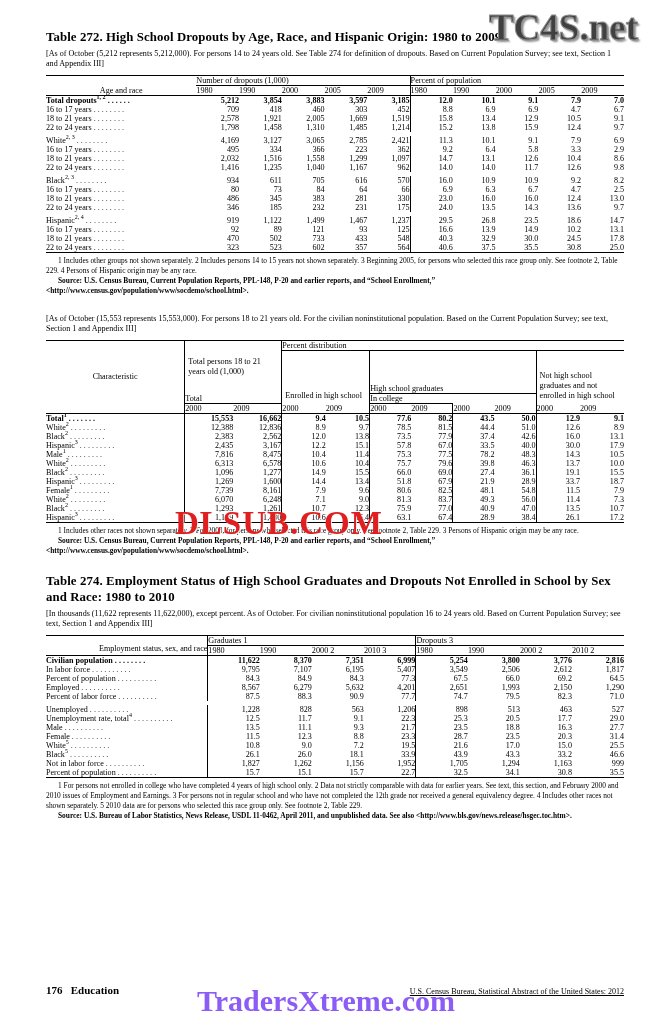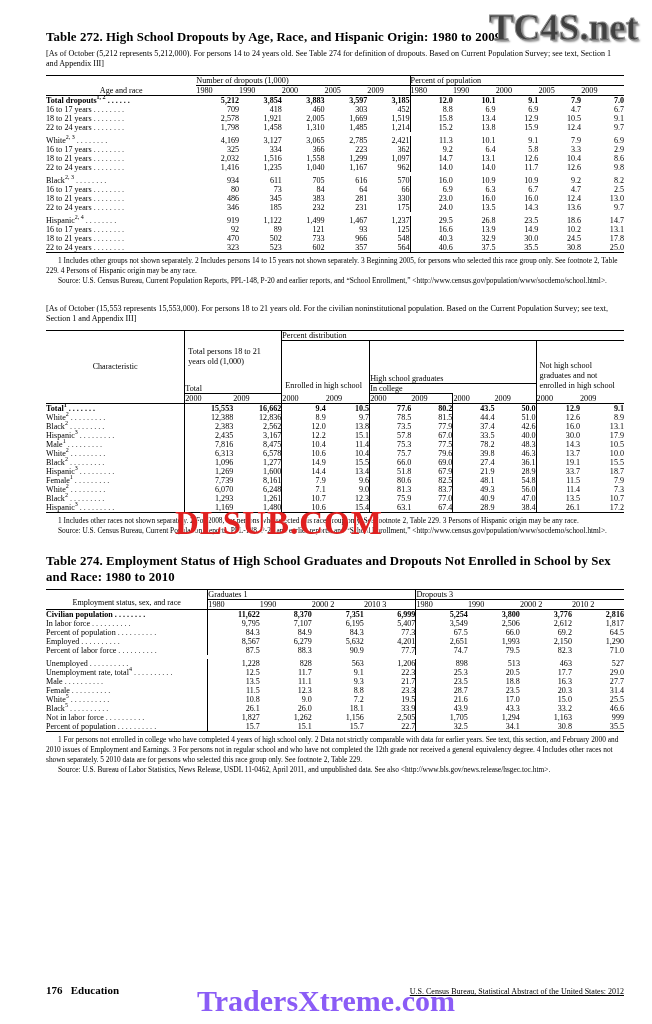--- a/index.html
+++ b/index.html
@@ -35,21 +35,21 @@
   .thin{border-bottom:.6px solid #000;}
 
   .hdr-cell{text-align:left;font-size:8.2px;font-weight:normal;padding:2px 2px;}
   .hdr-cell.span{border-bottom:.6px solid #000;}
   .stub{text-align:left;padding-left:2px;}
   .num{text-align:right;padding-right:6px;white-space:nowrap;}
   .row-bold{font-weight:bold;}
   .spacer td{height:4px;}
   .footnotes{font-size:7.4px;line-height:1.35;margin-top:3px;}
   .footnotes .ind{text-indent:12px;display:block;}
-  .src{font-size:7.4px;line-height:1.35;text-indent:12px;}
+  .src{font-size:7.4px;line-height:1.35;text-indent:12px;font-weight:bold;}
   sup{font-size:6px;vertical-align:super;line-height:0;}
 
   .dotline{display:inline;}
   .footer{position:absolute;bottom:28px;left:46px;font-size:11px;font-weight:bold;}
   .footer-r{position:absolute;bottom:28px;right:28px;font-size:8px;text-decoration:underline;}
   .vline{border-left:.6px solid #000;}
 </style>
 </head>
 <body>
 
@@ -162,21 +162,21 @@
               <td class="num">2,785</td>
               <td class="num">2,421</td>
               <td class="num vline">11.3</td>
               <td class="num">10.1</td>
               <td class="num">9.1</td>
               <td class="num">7.9</td>
               <td class="num">6.9</td>
             </tr>
             <tr>
               <td class="stub">16 to 17 years<span class="dotline"> . . . . . . . .</span></td>
-              <td class="num">325</td>
+              <td class="num">495</td>
               <td class="num">334</td>
               <td class="num">366</td>
               <td class="num">223</td>
               <td class="num">362</td>
               <td class="num vline">9.2</td>
               <td class="num">6.4</td>
               <td class="num">5.8</td>
               <td class="num">3.3</td>
               <td class="num">2.9</td>
             </tr>
@@ -288,21 +288,21 @@
               <td class="num">13.9</td>
               <td class="num">14.9</td>
               <td class="num">10.2</td>
               <td class="num">13.1</td>
             </tr>
             <tr>
               <td class="stub">18 to 21 years<span class="dotline"> . . . . . . . .</span></td>
               <td class="num">470</td>
               <td class="num">502</td>
               <td class="num">733</td>
-              <td class="num">966</td>
+              <td class="num">433</td>
               <td class="num">548</td>
               <td class="num vline">40.3</td>
               <td class="num">32.9</td>
               <td class="num">30.0</td>
               <td class="num">24.5</td>
               <td class="num">17.8</td>
             </tr>
             <tr class="rule-bot">
               <td class="stub">22 to 24 years<span class="dotline"> . . . . . . . .</span></td>
               <td class="num">323</td>
@@ -531,36 +531,37 @@
       </table>
 
       <div class="footnotes">
         <span class="ind">1 Includes other races not shown separately. 2 For 2008, for persons who selected this race group only. See footnote 2, Table 229. 3 Persons of Hispanic origin may be any race.</span>
       </div>
       <div class="src">Source: U.S. Census Bureau, Current Population Reports, PPL-148, P-20 and earlier reports, and “School Enrollment,” &lt;http://www.census.gov/population/www/socdemo/school.html&gt;.</div>
     </div>
 
     <div class="sec">
       <h2 class="tbl-title">Table 274. Employment Status of High School Graduates and Dropouts Not Enrolled in School by Sex and Race: 1980 to 2010</h2>
+      <div class="headnote">[In thousands (11,622 represents 11,622,000), except percent. As of October. For civilian noninstitutional population 16 to 24 years old. Based on Current Population Survey; see text, Section 1 and Appendix III]</div>
 
       <table class="data">
         <colgroup>
           <col style="width:28%">
           <col style="width:9%">
             <col style="width:9%">
             <col style="width:9%">
             <col style="width:9%">
           <col style="width:9%">
             <col style="width:9%">
             <col style="width:9%">
             <col style="width:9%">
         </colgroup>
         <tbody>
             <tr class="rule-top">
-          <td rowspan="2" style="text-align:center;padding-top:6px;line-height:1.25;">Employment status, sex, and race</td>
+          <td rowspan="2" style="text-align:right;padding-top:6px;line-height:1.25;">Employment status, sex, and race</td>
           <td colspan="4" class="hdr-cell span vline">Graduates 1</td>
           <td colspan="4" class="hdr-cell span vline">Dropouts 3</td>
         </tr>
         <tr class="thin">
           <td class="hdr-cell vline">1980</td>
           <td class="hdr-cell">1990</td>
           <td class="hdr-cell">2000 2</td>
           <td class="hdr-cell">2010 3</td>
           <td class="hdr-cell vline">1980</td>
           <td class="hdr-cell">1990</td>
@@ -691,21 +692,21 @@
               <td class="num vline">43.9</td>
               <td class="num">43.3</td>
               <td class="num">33.2</td>
               <td class="num">46.6</td>
             </tr>
             <tr>
               <td class="stub">Not in labor force<span class="dotline"> . . . . . . . . . .</span></td>
               <td class="num vline">1,827</td>
               <td class="num">1,262</td>
               <td class="num">1,156</td>
-              <td class="num">2,505</td>
+              <td class="num">1,952</td>
               <td class="num vline">1,705</td>
               <td class="num">1,294</td>
               <td class="num">1,163</td>
               <td class="num">999</td>
             </tr>
             <tr class="rule-bot">
               <td class="stub">Percent of population<span class="dotline"> . . . . . . . . . .</span></td>
               <td class="num vline">15.7</td>
               <td class="num">15.1</td>
               <td class="num">15.7</td>

